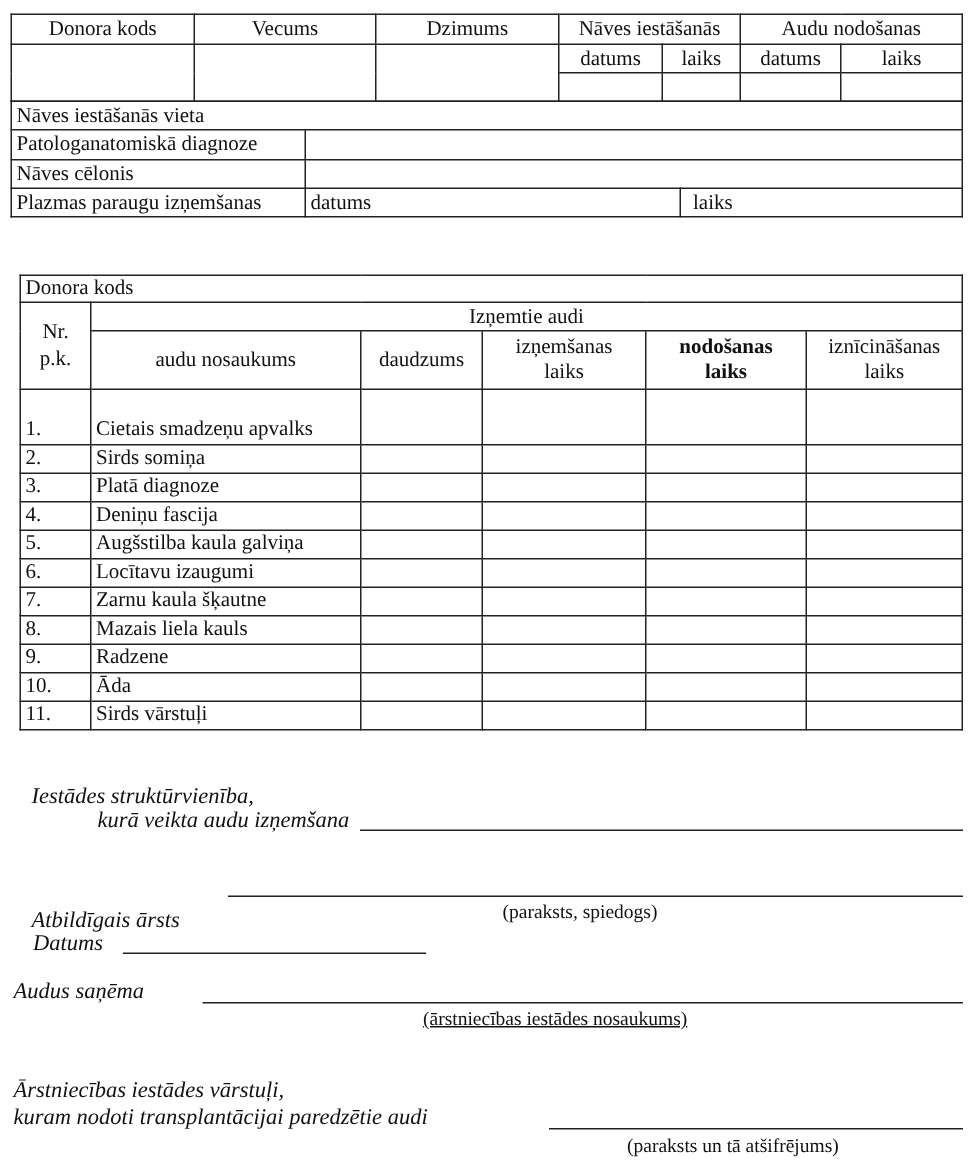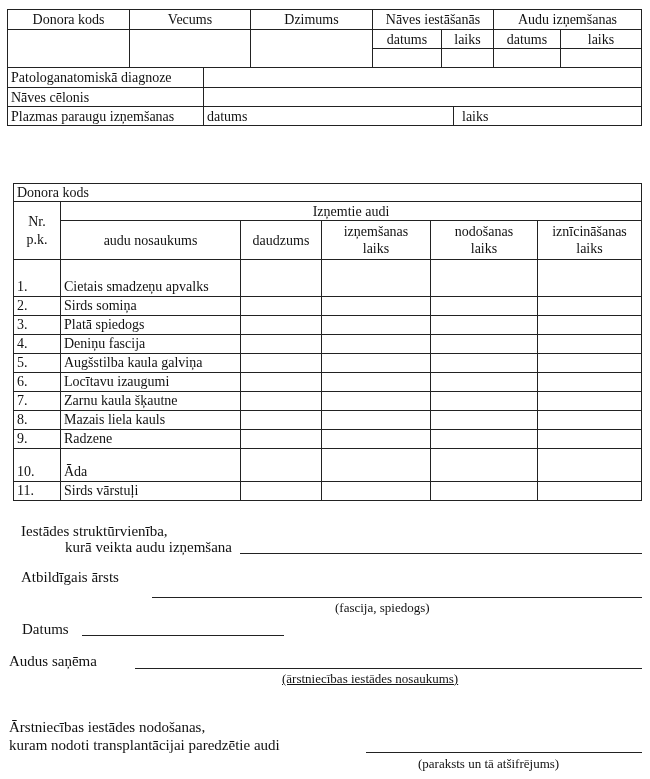--- a/index.html
+++ b/index.html
@@ -5,21 +5,21 @@
   html, body { margin: 0; padding: 0; background: #ffffff; }
   body { width: 650px; height: 779px; position: relative; overflow: hidden;
          font-family: "Liberation Serif", "DejaVu Serif", serif; color: #111; font-size: 14px; }
   table { border-collapse: collapse; position: absolute; table-layout: fixed; }
   td { border: 1px solid #222; padding: 0 3px; font-size: 14px; line-height: 17px;
        vertical-align: middle; white-space: nowrap; overflow: hidden; }
   .c { text-align: center; }
   .l { text-align: left; }
   .bottom { vertical-align: bottom; padding-bottom: 1px; }
   .line { position: absolute; border-bottom: 1px solid #222; height: 0; }
-  .txt { position: absolute; font-size: 15px; line-height: 18px; white-space: nowrap; }
+  .txt { position: absolute; font-size: 15px; line-height: 18px; white-space: nowrap; font-style: italic; }
   .hint { position: absolute; font-size: 13px; line-height: 15px; white-space: nowrap; }
 </style>
 </head>
 <body>
 
 <table style="left:7px; top:9px; width:634px;">
   <colgroup>
     <col style="width:122px">
       <col style="width:121px">
       <col style="width:122px">
@@ -27,21 +27,21 @@
       <col style="width:52px">
       <col style="width:67px">
       <col style="width:81px">
   </colgroup>
   <tbody>
       <tr style="height:20px">
     <td class="c">Donora kods</td>
     <td class="c">Vecums</td>
     <td class="c">Dzimums</td>
     <td class="c" colspan="2">Nāves iestāšanās</td>
-    <td class="c" colspan="2">Audu izņemšanas</td>
+    <td class="c" colspan="2">Audu nodošanas</td>
   </tr>
   <tr style="height:19px">
     <td rowspan="2"></td>
     <td rowspan="2"></td>
     <td rowspan="2"></td>
     <td class="c">datums</td>
     <td class="c">laiks</td>
     <td class="c">datums</td>
     <td class="c">laiks</td>
   </tr>
@@ -54,20 +54,25 @@
 </tbody>
   </table>
 
 <table style="left:7px; top:67px; width:634px;">
   <colgroup>
     <col style="width:196px">
       <col style="width:250px">
       <col style="width:188px">
   </colgroup>
   <tbody>
+      <tr style="height:19px">
+    <td colspan="3" class="l">
+      <span>Nāves iestāšanās vieta</span>
+    </td>
+  </tr>
   <tr style="height:20px">
     <td class="l">Patologanatomiskā diagnoze</td>
     <td colspan="2"></td>
   </tr>
   <tr style="height:19px">
     <td class="l">Nāves cēlonis</td>
     <td colspan="2"></td>
   </tr>
   <tr style="height:19px">
     <td class="l">Plazmas paraugu izņemšanas</td>
@@ -99,21 +104,21 @@
   <tr style="height:19px">
     <td rowspan="2" class="c" style="white-space:pre-line; line-height:18px;"><span>Nr.
 p.k.</span></td>
     <td colspan="5" class="c">Izņemtie audi</td>
   </tr>
   <tr style="height:39px">
     <td class="c">audu nosaukums</td>
     <td class="c">daudzums</td>
     <td class="c" style="white-space:pre-line; line-height:17px;margin-top:44px;">izņemšanas
 laiks</td>
-    <td class="c" style="white-space:pre-line; line-height:17px;">nodošanas
+    <td class="c" style="white-space:pre-line; line-height:17px;font-weight:bold;">nodošanas
 laiks</td>
     <td class="c" style="white-space:pre-line; line-height:17px;">iznīcināšanas
 laiks</td>
   </tr>
   </tbody>
     <tbody id="tissue-rows">
       <tr style="height: 37px;">
     <td class="l bottom">1.</td>
     <td class="l bottom">Cietais smadzeņu apvalks</td>
     <td></td>
@@ -124,21 +129,21 @@
       <tr style="height: 19px;">
     <td class="l bottom">2.</td>
     <td class="l bottom">Sirds somiņa</td>
     <td></td>
     <td></td>
     <td></td>
     <td></td>
   </tr>
       <tr style="height: 19px;">
     <td class="l bottom">3.</td>
-    <td class="l bottom">Platā spiedogs</td>
+    <td class="l bottom">Platā diagnoze</td>
     <td></td>
     <td></td>
     <td></td>
     <td></td>
   </tr>
       <tr style="height: 19px;">
     <td class="l bottom">4.</td>
     <td class="l bottom">Deniņu fascija</td>
     <td></td>
     <td></td>
@@ -178,21 +183,21 @@
     <td></td>
   </tr>
       <tr style="height: 19px;">
     <td class="l bottom">9.</td>
     <td class="l bottom">Radzene</td>
     <td></td>
     <td></td>
     <td></td>
     <td></td>
   </tr>
-      <tr style="height: 33px;">
+      <tr style="height: 19px;">
     <td class="l bottom">10.</td>
     <td class="l bottom">Āda</td>
     <td></td>
     <td></td>
     <td></td>
     <td></td>
   </tr>
       <tr style="height: 19px;">
     <td class="l bottom">11.</td>
     <td class="l bottom">Sirds vārstuļi</td>
@@ -201,27 +206,27 @@
     <td></td>
     <td></td>
   </tr>
     </tbody>
 </table>
 
 <div class="txt" style="left:21px; top:522px;">Iestādes struktūrvienība,</div>
 <div class="txt" style="left:21px; top:538px;margin-left:44px;">kurā veikta audu izņemšana</div>
 <div class="line" style="left:240px; top:553px; width:402px;"></div>
 
-<div class="txt" style="left:21px; top:568px;">Atbildīgais ārsts</div>
+<div class="txt" style="left:21px; top:605px;">Atbildīgais ārsts</div>
 <div class="line" style="left:152px; top:597px; width:490px;"></div>
-<div class="hint" style="left:335px; top:600px;">(fascija, spiedogs)</div>
+<div class="hint" style="left:335px; top:600px;">(paraksts, spiedogs)</div>
 
 <div class="txt" style="left:22px; top:620px;">Datums</div>
 <div class="line" style="left:82px; top:635px; width:202px;"></div>
 
 <div class="txt" style="left:9px; top:652px;">Audus saņēma</div>
 <div class="line" style="left:135px; top:668px; width:507px;"></div>
 <div class="hint" style="left:282px; top:671px;text-decoration:underline;">(ārstniecības iestādes nosaukums)</div>
 
-<div class="txt" style="left:9px; top:718px;">Ārstniecības iestādes nodošanas,</div>
+<div class="txt" style="left:9px; top:718px;">Ārstniecības iestādes vārstuļi,</div>
 <div class="txt" style="left:9px; top:736px;">kuram nodoti transplantācijai paredzētie audi</div>
 <div class="line" style="left:366px; top:752px; width:276px;"></div>
 <div class="hint" style="left:418px; top:756px;">(paraksts un tā atšifrējums)</div>
 
 </body></html>

